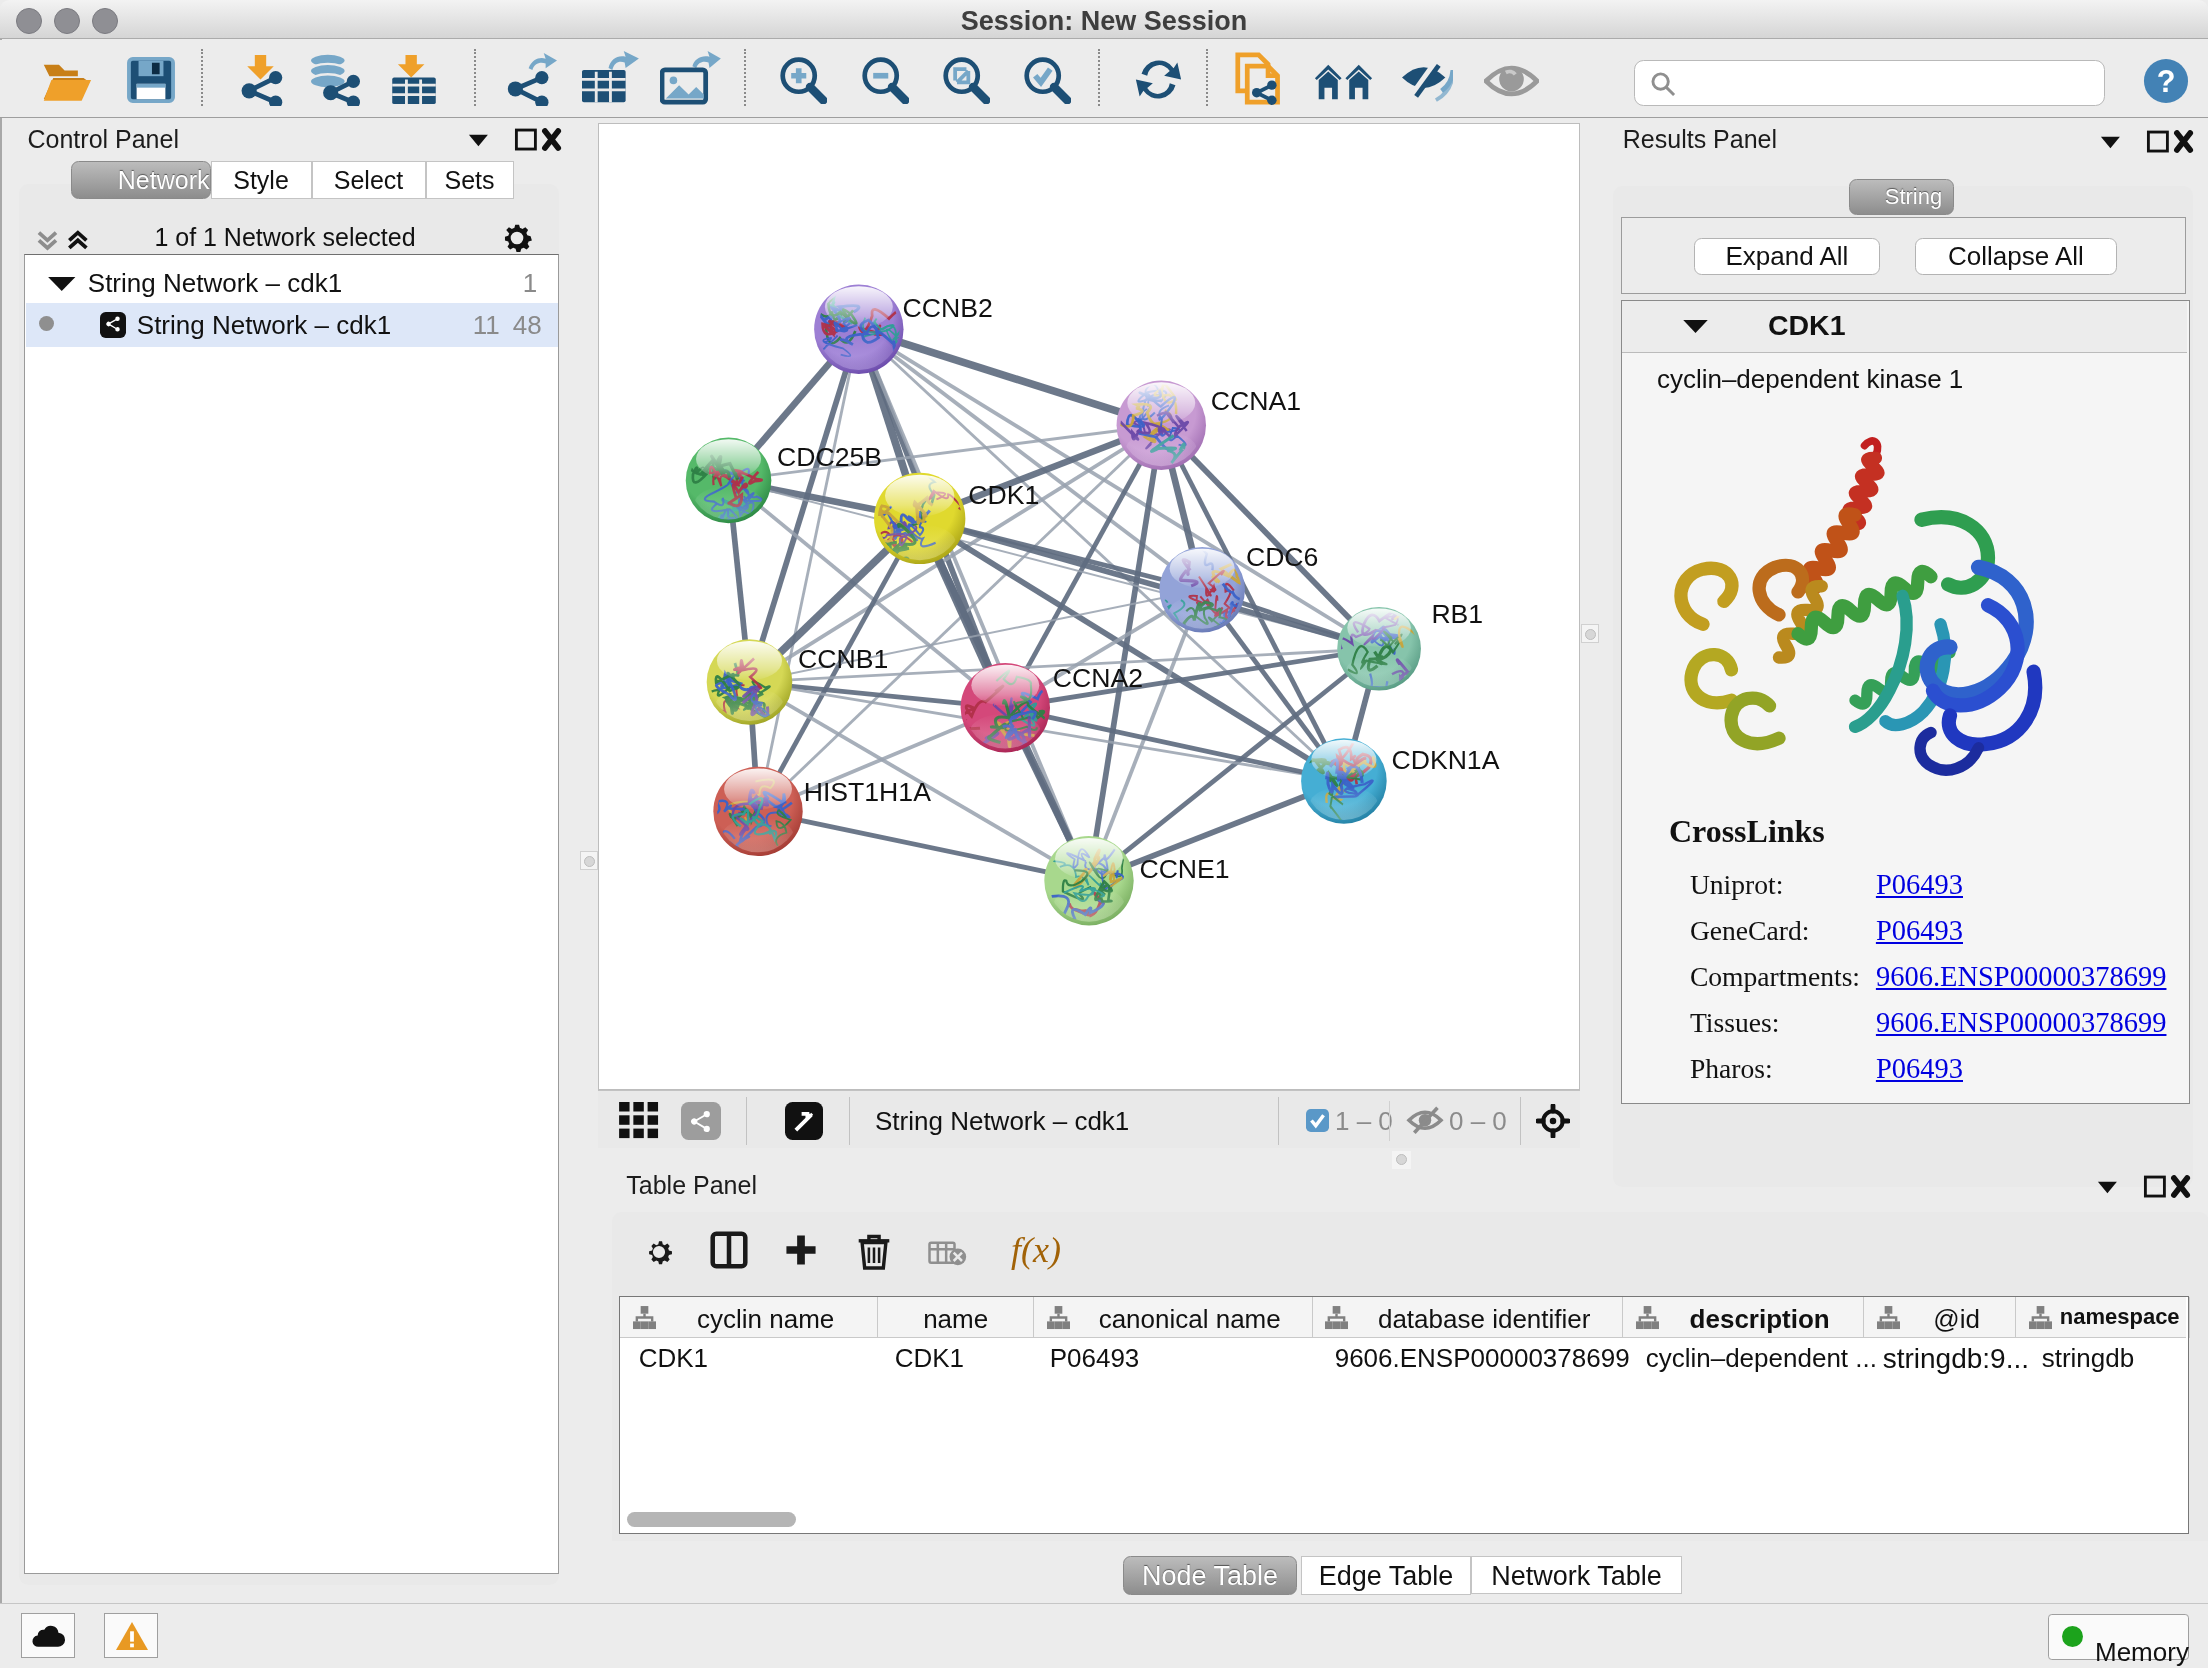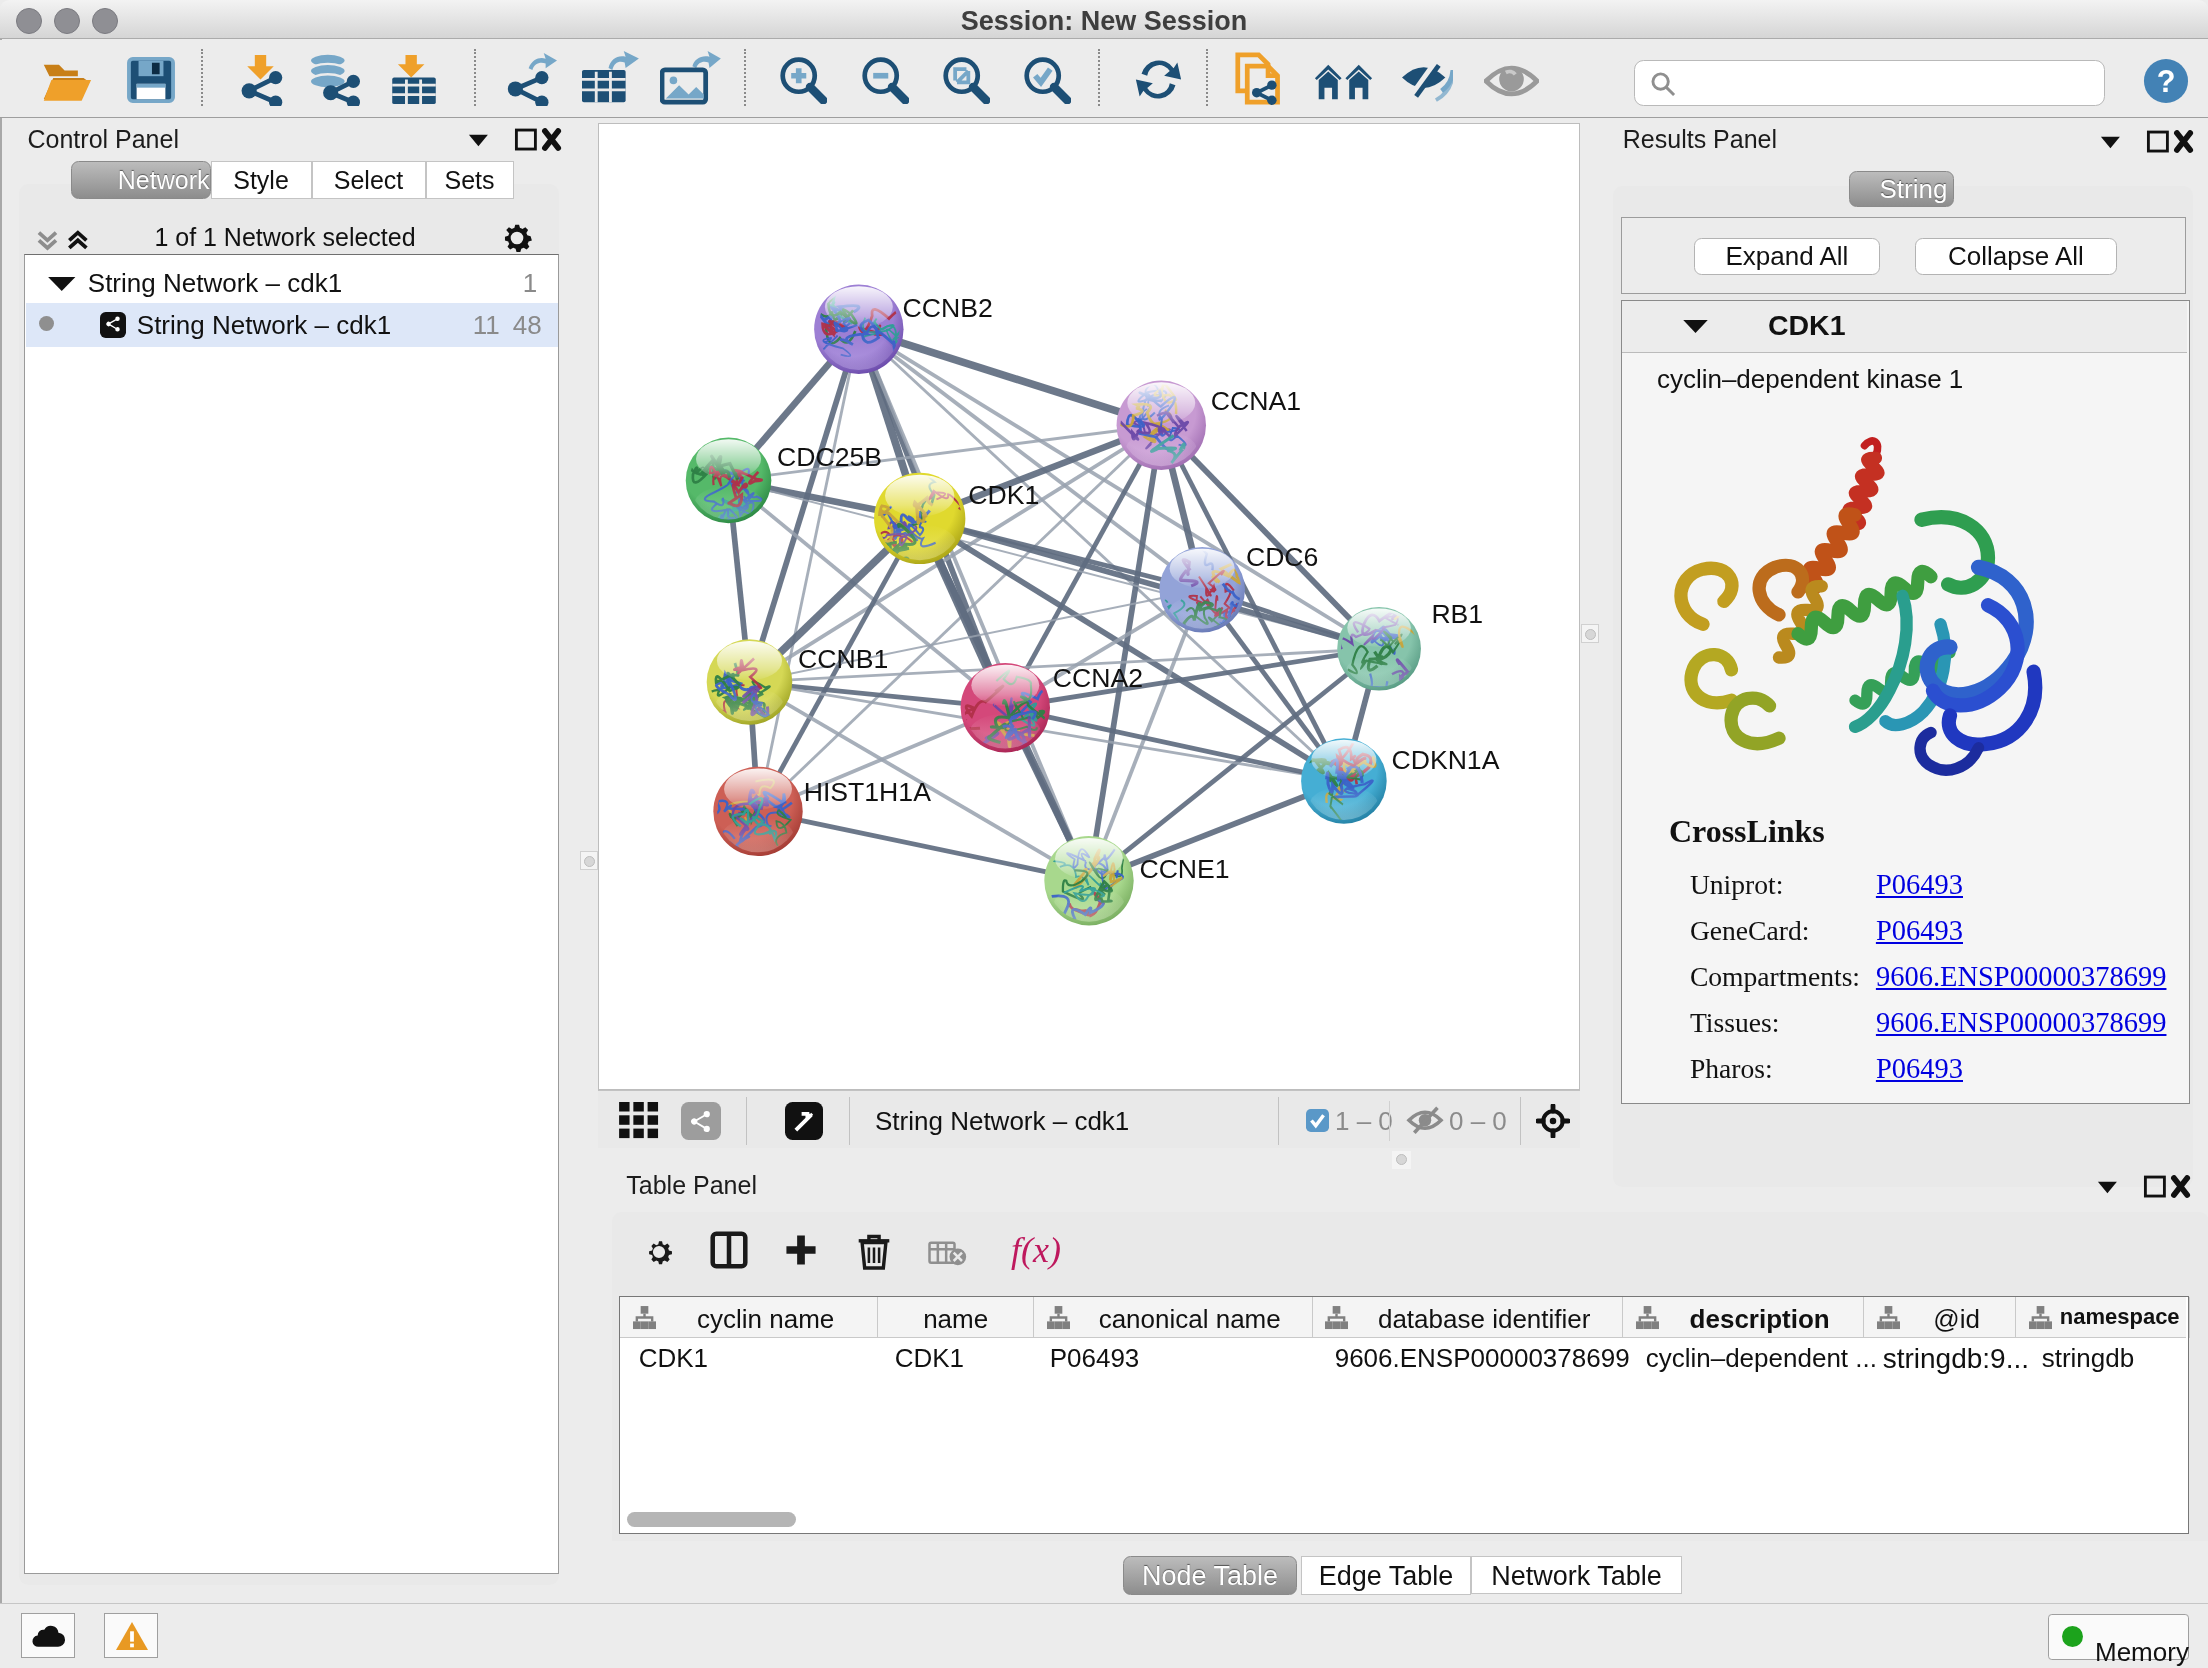--- a/index.html
+++ b/index.html
@@ -690,21 +690,21 @@
       <div class="abs" style="left:3.8px; top:2.9px; width:11.4px; height:11.4px; border-radius:50%; background:#d7d7d7; border:1px solid #bdbdbd;"></div>
     </div>
 
   <div id="rp" class="abs" style="left:1619px; top:120px; width:590px; height:1027px;">
     <div class="ptitle abs" style="left:3.8px; top:4.8px;">Results Panel</div>
     <svg class="abs" style="left:480px; top:9.5px;" width="95" height="25" viewBox="0 0 100 26">
       <path d="M2 7 L22 7 L12 19 Z" fill="#111"></path>
       <rect x="52" y="2" width="20" height="20" fill="none" stroke="#111" stroke-width="3"></rect>
       <path d="M82 3 L96 21 M96 3 L82 21" stroke="#111" stroke-width="6" stroke-linecap="round"></path>
     </svg>
-    <div class="abs tabsel" style="left:230px; top:51px; z-index:5; width:105px; height:36px; font-size:26px; text-align:center; line-height:34px;padding-left:24px;">String</div>
+    <div class="abs tabsel" style="left:230px; top:59px; z-index:5; width:105px; height:36px; font-size:22px; text-align:center; line-height:34px;padding-left:24px;">String</div>
     <div class="abs" style="left:-5.7px; top:66px; width:580px; height:1001px; background:#e9e9e9; border-radius:9.5px;"></div>
     <div class="abs" style="left:1.9px; top:97px; width:565px; height:77px; background:#ececec; border:1px solid #9c9c9c;">
       <div class="abs" style="left:72px; top:20px; width:186px; height:37px; background:#fff; border:1px solid #b3b3b3; border-radius:7.6px; font-size:26px; text-align:center; line-height:35px; color:#111;">Expand All</div>
       <div class="abs" style="left:293px; top:20px; width:202px; height:37px; background:#fff; border:1px solid #b3b3b3; border-radius:7.6px; font-size:26px; text-align:center; line-height:35px; color:#111;">Collapse All</div>
     </div>
     <div class="abs" style="left:1.9px; top:180px; width:569px; height:804px; background:#f5f5f5; border:1.9px solid #8a8a8a;">
       <div class="abs" style="left:0px; top:0px; width:565px; height:52px; background:#ececec; border-bottom:1px solid #bbb;">
         <svg class="abs" style="left:60px; top:17px;" width="27" height="17" viewBox="0 0 28 18">
             <path d="M1 2 L27 2 L14 16 Z" fill="#111"></path>
           </svg>
@@ -772,21 +772,21 @@
           <path d="M2 10 h36" stroke="#1a1a1a" stroke-width="4"></path>
           <path d="M14 10 v-5 h12 v5" fill="none" stroke="#1a1a1a" stroke-width="4"></path>
           <path d="M14 18 v18 M20 18 v18 M26 18 v18" stroke="#1a1a1a" stroke-width="3"></path>
         </svg>
         <svg style="position:absolute;left:314px;top:28.5px;" width="42" height="25" viewBox="0 0 46 30">
           <rect x="2" y="2" width="30" height="24" rx="2" fill="none" stroke="#8f8f8f" stroke-width="3"></rect>
           <path d="M2 10 h30 M12 2 v24 M22 2 v24" stroke="#8f8f8f" stroke-width="3"></path>
           <circle cx="36" cy="19" r="10" fill="#8f8f8f"></circle>
           <path d="M31 14 l10 10 M41 14 l-10 10" stroke="#e9e9e9" stroke-width="3"></path>
         </svg>
-        <div style="position:absolute;left:399px;top:17px;font-family:'Liberation Serif',serif;font-style:italic;font-size:36px;color:#be185d;">f(x)</div>
+        <div style="position:absolute;left:399px;top:17px;font-family:'Liberation Serif',serif;font-style:italic;font-size:36px;color:#a16207;">f(x)</div>
       </div>
 
     <div class="abs" style="left:6.7px; top:132px; width:1570px; height:238px; background:#fff; border:1.9px solid #777;">
       <div id="thead" class="abs" style="left:0px; top:0px; width:1566px; height:41px; background:#f4f4f4; border-bottom:1px solid #c9c9c9;">
           <div style="position:absolute;left:0px;top:0;width:258px;height:41px;border-right:1px solid #c9c9c9;">
             <svg style="position:absolute;left:13.3px;top:7.6px;" width="23" height="27" viewBox="0 0 24 28">
               <rect x="8" y="1" width="8" height="8" fill="#808080"></rect>
               <rect x="0" y="17" width="8" height="8" fill="#808080"></rect>
               <rect x="8" y="17" width="8" height="8" fill="#808080"></rect>
               <rect x="16" y="17" width="8" height="8" fill="#808080"></rect>

